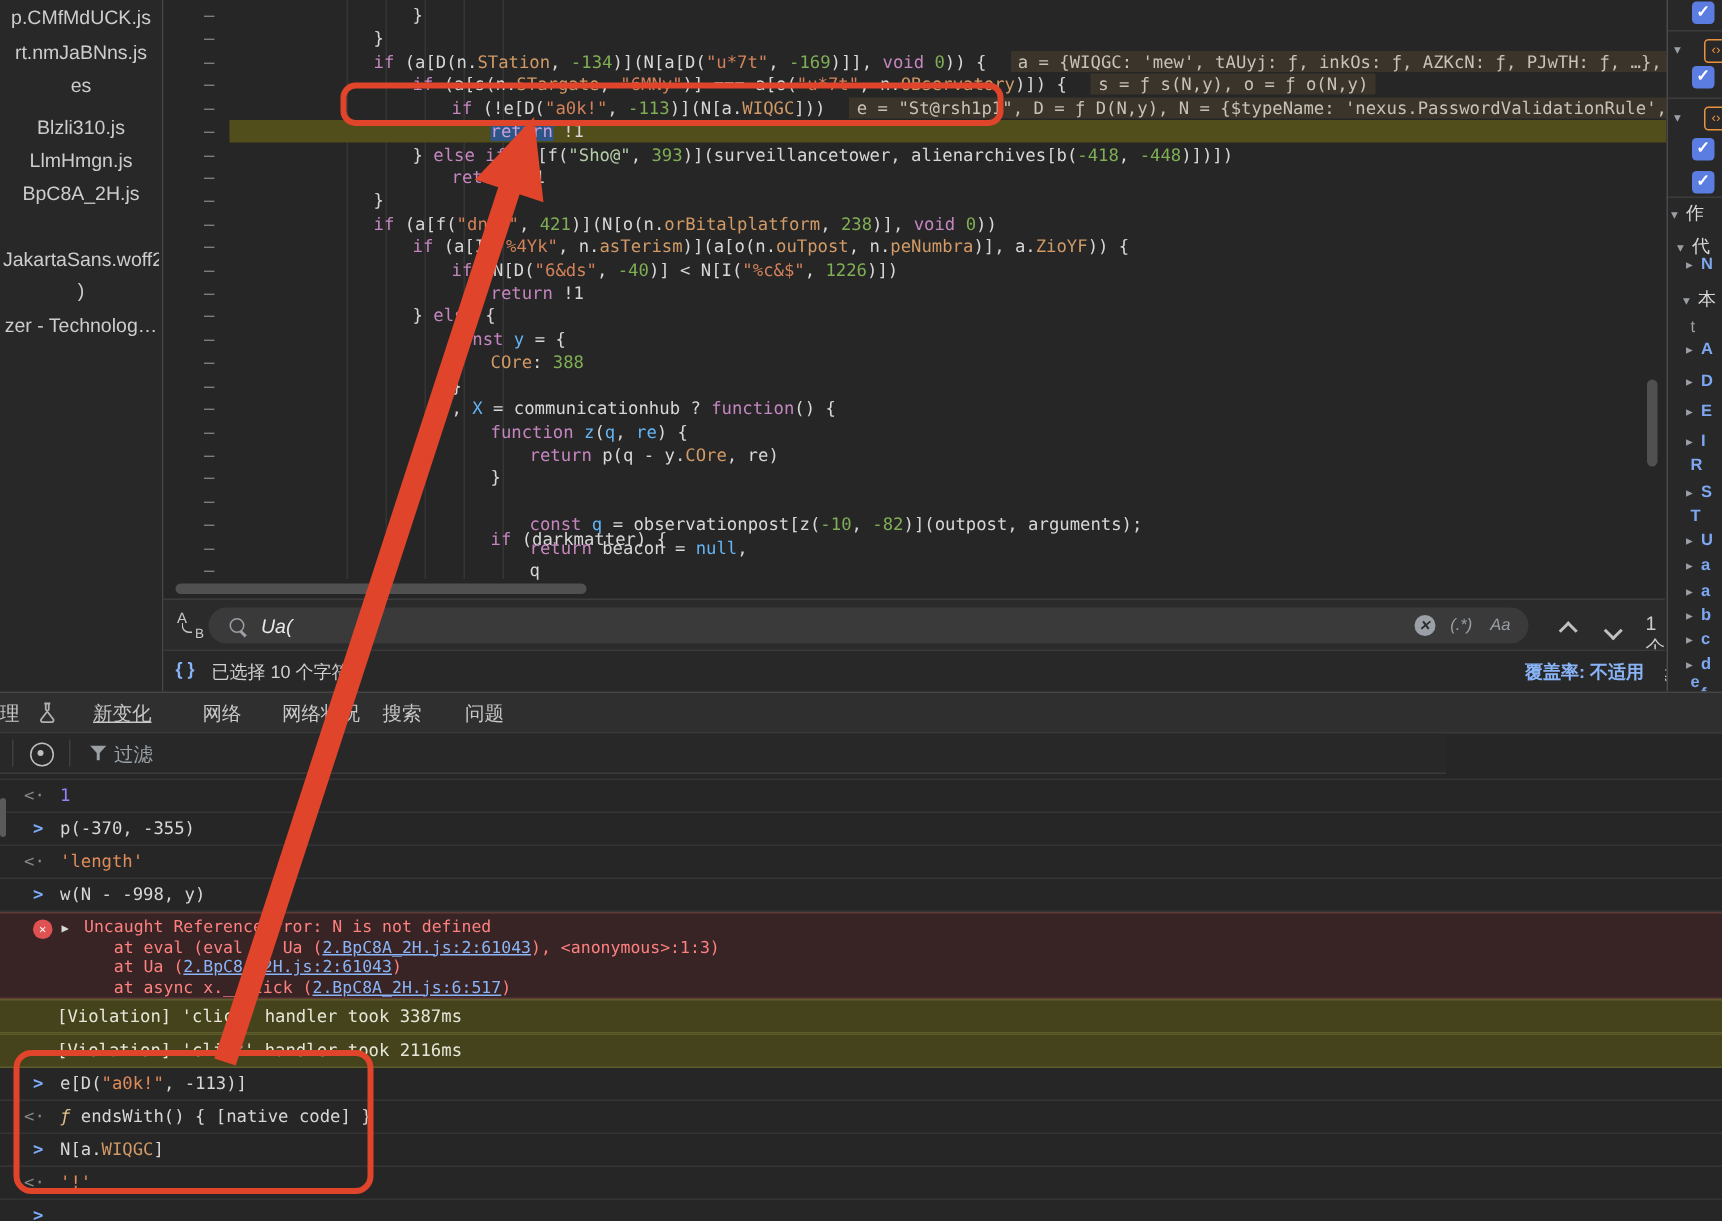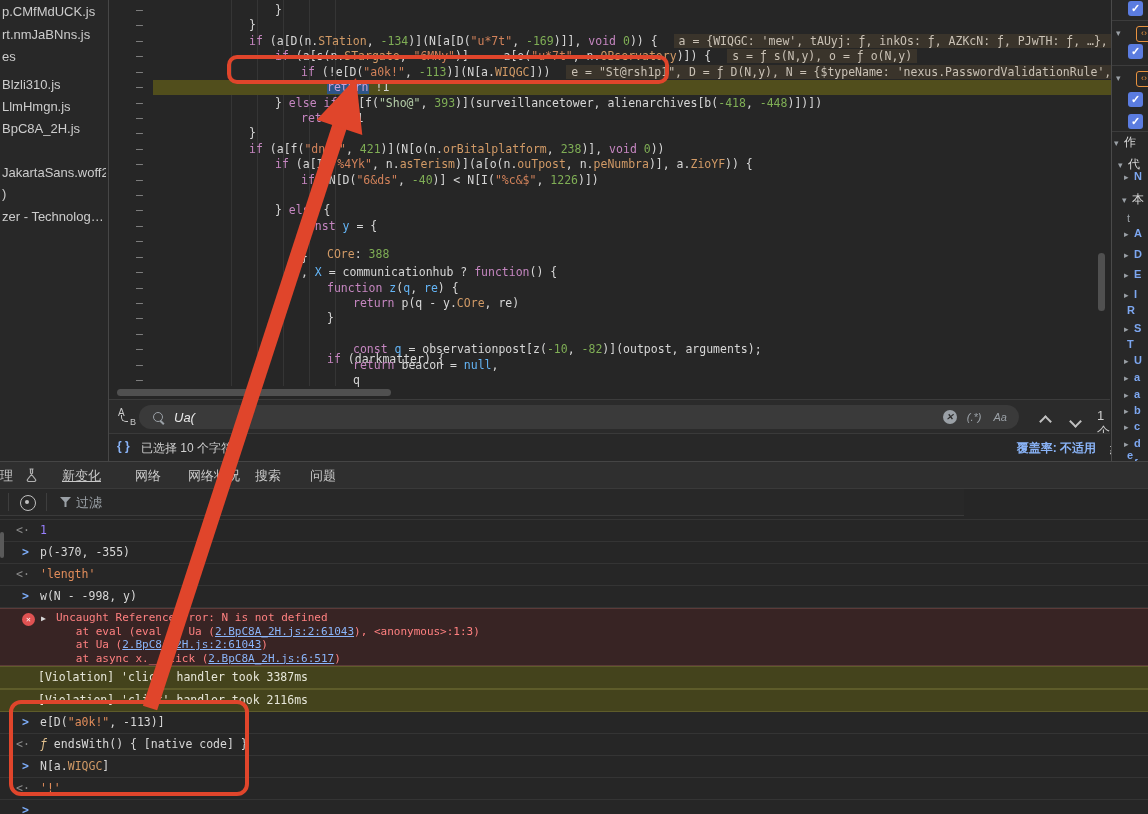--- a/index.html
+++ b/index.html
@@ -1,20 +1,20 @@
 <!DOCTYPE html>
 <html><head>
 <meta charset="utf-8">
 <style>
   html,body{margin:0;padding:0;background:#262626;}
   #app{position:relative;width:1148px;height:814px;background:#262626;overflow:hidden;
        font-family:"Liberation Sans",sans-serif;color:#d7d7d7;}
   
   #sidebar{position:absolute;left:0;top:0;width:108px;height:476px;background:#282828;
-           border-right:1px solid #474747;overflow:hidden;}
+           border-right:1px solid #474747;overflow:hidden;text-align:center;}
   .file-row{position:absolute;left:2px;width:104px;height:20px;line-height:20px;
             font-size:13px;color:#cdcdcd;white-space:nowrap;overflow:hidden;}
   
   #editor{position:absolute;left:109px;top:0;width:1002px;height:398px;background:#262626;overflow:hidden;}
   .iguide{position:absolute;top:0;height:386px;width:1px;background:#353535;}
   .code-line{position:absolute;left:0;width:1002px;height:16px;line-height:15.4px;
              font-family:"DejaVu Sans Mono",monospace;font-size:11.5px;white-space:pre;}
   .gdash{position:absolute;left:27px;color:#8a8a8a;}
   .cur-band{position:absolute;left:44px;right:0;height:15.4px;background:#514e1c;}
   .c-p{color:#d7d7d7}.c-k{color:#c586c0}.c-s{color:#d2825a}.c-sg{color:#b5cea8}
@@ -131,24 +131,24 @@
       <div class="code-line" style="top: 49.26px;"><span class="gdash">–</span><span style="padding-left: 166px; display: inline-block;"><span class="c-k">if</span><span class="c-p"> (a[s(n.</span><span class="c-pr">STargate</span><span class="c-p">, </span><span class="c-s">"6MNy"</span><span class="c-p">)] === a[o(</span><span class="c-s">"u*7t"</span><span class="c-p">, n.</span><span class="c-pr">OBservatory</span><span class="c-p">)]) { </span></span><span class="hint">s = ƒ s(N,y), o = ƒ o(N,y)</span></div>
       <div class="code-line" style="top: 64.68px;"><span class="gdash">–</span><span style="padding-left: 192px; display: inline-block;"><span class="c-k">if</span><span class="c-p"> (!e[D(</span><span class="c-s">"a0k!"</span><span class="c-p">, </span><span class="c-n">-113</span><span class="c-p">)](N[a.</span><span class="c-pr">WIQGC</span><span class="c-p">])) </span></span><span class="hint">e = "St@rsh1p1", D = ƒ D(N,y), N = {$typeName: 'nexus.PasswordValidationRule', mew</span></div>
       <div class="cur-band" style="top: 80.1px;"></div>
       <div class="code-line" style="top: 80.1px;"><span class="gdash">–</span><span style="padding-left: 218px; display: inline-block;"><span class="c-ksel">return</span><span class="c-p"> !1</span></span></div>
       <div class="code-line" style="top: 95.52px;"><span class="gdash">–</span><span style="padding-left: 166px; display: inline-block;"><span class="c-p">} </span><span class="c-k">else</span><span class="c-p"> </span><span class="c-k">if</span><span class="c-p"> (a[f(</span><span class="c-sg">"Sho@"</span><span class="c-p">, </span><span class="c-n">393</span><span class="c-p">)](surveillancetower, alienarchives[b(</span><span class="c-n">-418</span><span class="c-p">, </span><span class="c-n">-448</span><span class="c-p">)])])</span></span></div>
       <div class="code-line" style="top: 110.94px;"><span class="gdash">–</span><span style="padding-left: 192px; display: inline-block;"><span class="c-k">return</span><span class="c-p"> !1</span></span></div>
       <div class="code-line" style="top: 126.36px;"><span class="gdash">–</span><span style="padding-left: 140px; display: inline-block;"><span class="c-p">}</span></span></div>
       <div class="code-line" style="top: 141.78px;"><span class="gdash">–</span><span style="padding-left: 140px; display: inline-block;"><span class="c-k">if</span><span class="c-p"> (a[f(</span><span class="c-s">"dnuW"</span><span class="c-p">, </span><span class="c-n">421</span><span class="c-p">)](N[o(n.</span><span class="c-pr">orBitalplatform</span><span class="c-p">, </span><span class="c-n">238</span><span class="c-p">)], </span><span class="c-k">void</span><span class="c-p"> </span><span class="c-n">0</span><span class="c-p">))</span></span></div>
       <div class="code-line" style="top: 157.2px;"><span class="gdash">–</span><span style="padding-left: 166px; display: inline-block;"><span class="c-k">if</span><span class="c-p"> (a[I(</span><span class="c-s">"%4Yk"</span><span class="c-p">, n.</span><span class="c-pr">asTerism</span><span class="c-p">)](a[o(n.</span><span class="c-pr">ouTpost</span><span class="c-p">, n.</span><span class="c-pr">peNumbra</span><span class="c-p">)], a.</span><span class="c-pr">ZioYF</span><span class="c-p">)) {</span></span></div>
       <div class="code-line" style="top: 172.62px;"><span class="gdash">–</span><span style="padding-left: 192px; display: inline-block;"><span class="c-k">if</span><span class="c-p"> (N[D(</span><span class="c-s">"6&amp;ds"</span><span class="c-p">, </span><span class="c-n">-40</span><span class="c-p">)] &lt; N[I(</span><span class="c-s">"%c&amp;$"</span><span class="c-p">, </span><span class="c-n">1226</span><span class="c-p">)])</span></span></div>
-      <div class="code-line" style="top: 188.04px;"><span class="gdash">–</span></div>
+      <div class="code-line" style="top: 188.04px;"><span class="gdash">–</span><span style="padding-left: 218px; display: inline-block;"><span class="c-k">return</span><span class="c-p"> !1</span></span></div>
       <div class="code-line" style="top: 203.46px;"><span class="gdash">–</span><span style="padding-left: 166px; display: inline-block;"><span class="c-p">} </span><span class="c-k">else</span><span class="c-p"> {</span></span></div>
       <div class="code-line" style="top: 218.88px;"><span class="gdash">–</span><span style="padding-left: 192px; display: inline-block;"><span class="c-k">const</span><span class="c-p"> </span><span class="c-v">y</span><span class="c-p"> = {</span></span></div>
-      <div class="code-line" style="top: 234.3px;"><span class="gdash">–</span><span style="padding-left: 218px; display: inline-block; margin-top: 13px;"><span class="c-pr">COre</span><span class="c-p">: </span><span class="c-n">388</span></span></div>
+      <div class="code-line" style="top: 234.3px;"><span class="gdash">–</span><span style="padding-left: 218px; display: inline-block;"><span class="c-pr">COre</span><span class="c-p">: </span><span class="c-n">388</span></span></div>
       <div class="code-line" style="top: 249.72px;"><span class="gdash">–</span><span style="padding-left: 192px; display: inline-block;"><span class="c-p">}</span></span></div>
       <div class="code-line" style="top: 265.14px;"><span class="gdash">–</span><span style="padding-left: 192px; display: inline-block;"><span class="c-p">, </span><span class="c-v">X</span><span class="c-p"> = communicationhub ? </span><span class="c-k">function</span><span class="c-p">() {</span></span></div>
       <div class="code-line" style="top: 280.56px;"><span class="gdash">–</span><span style="padding-left: 218px; display: inline-block;"><span class="c-k">function</span><span class="c-p"> </span><span class="c-v">z</span><span class="c-p">(</span><span class="c-v">q</span><span class="c-p">, </span><span class="c-v">re</span><span class="c-p">) {</span></span></div>
       <div class="code-line" style="top: 295.98px;"><span class="gdash">–</span><span style="padding-left: 244px; display: inline-block; text-align: center;"><span class="c-k">return</span><span class="c-p"> p(q - y.</span><span class="c-pr">COre</span><span class="c-p">, re)</span></span></div>
       <div class="code-line" style="top: 311.4px;"><span class="gdash">–</span><span style="padding-left: 218px; display: inline-block;"><span class="c-p">}</span></span></div>
       <div class="code-line" style="top: 326.82px;"><span class="gdash">–</span><span style="padding-left: 218px; display: inline-block; margin-top: 25px;"><span class="c-k">if</span><span class="c-p"> (darkmatter) {</span></span></div>
       <div class="code-line" style="top: 342.24px;"><span class="gdash">–</span><span style="padding-left: 244px; display: inline-block;"><span class="c-k">const</span><span class="c-p"> </span><span class="c-v">q</span><span class="c-p"> = observationpost[z(</span><span class="c-n">-10</span><span class="c-p">, </span><span class="c-n">-82</span><span class="c-p">)](outpost, arguments);</span></span></div>
       <div class="code-line" style="top: 357.66px;"><span class="gdash">–</span><span style="padding-left: 244px; display: inline-block;"><span class="c-k">return</span><span class="c-p"> beacon = </span><span class="c-kb">null</span><span class="c-p">,</span></span></div>
       <div class="code-line" style="top: 373.08px;"><span class="gdash">–</span><span style="padding-left: 244px; display: inline-block;"><span class="c-p">q</span></span></div>
       <div class="hscroll"></div>

